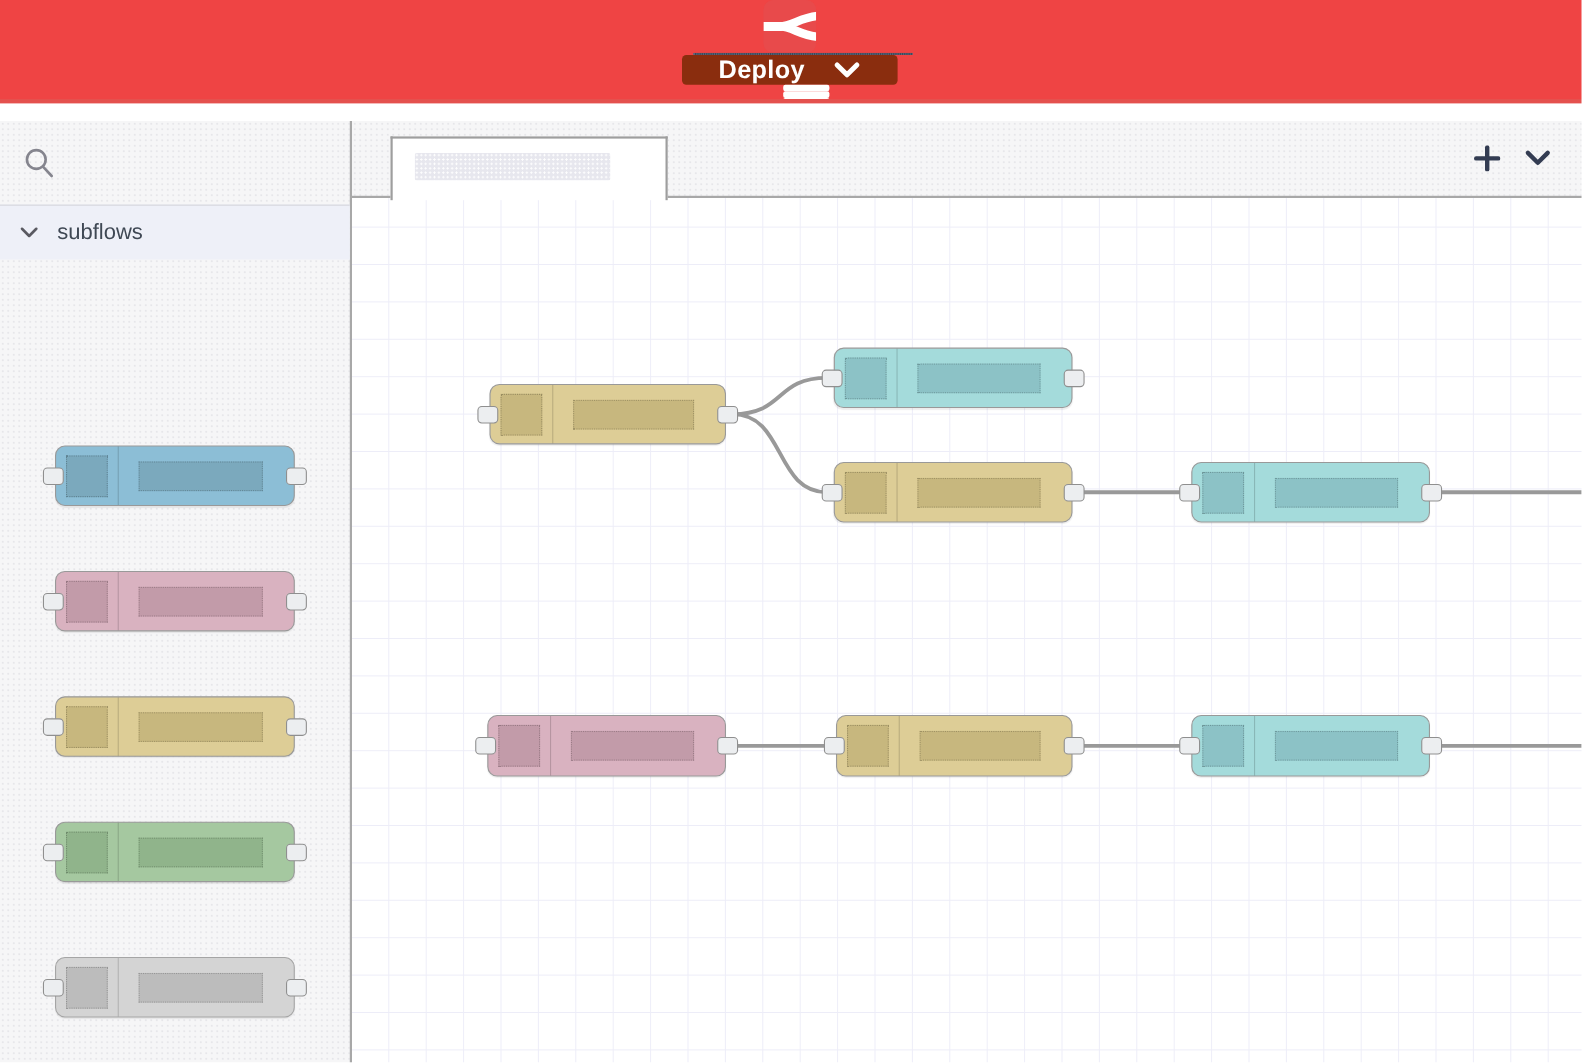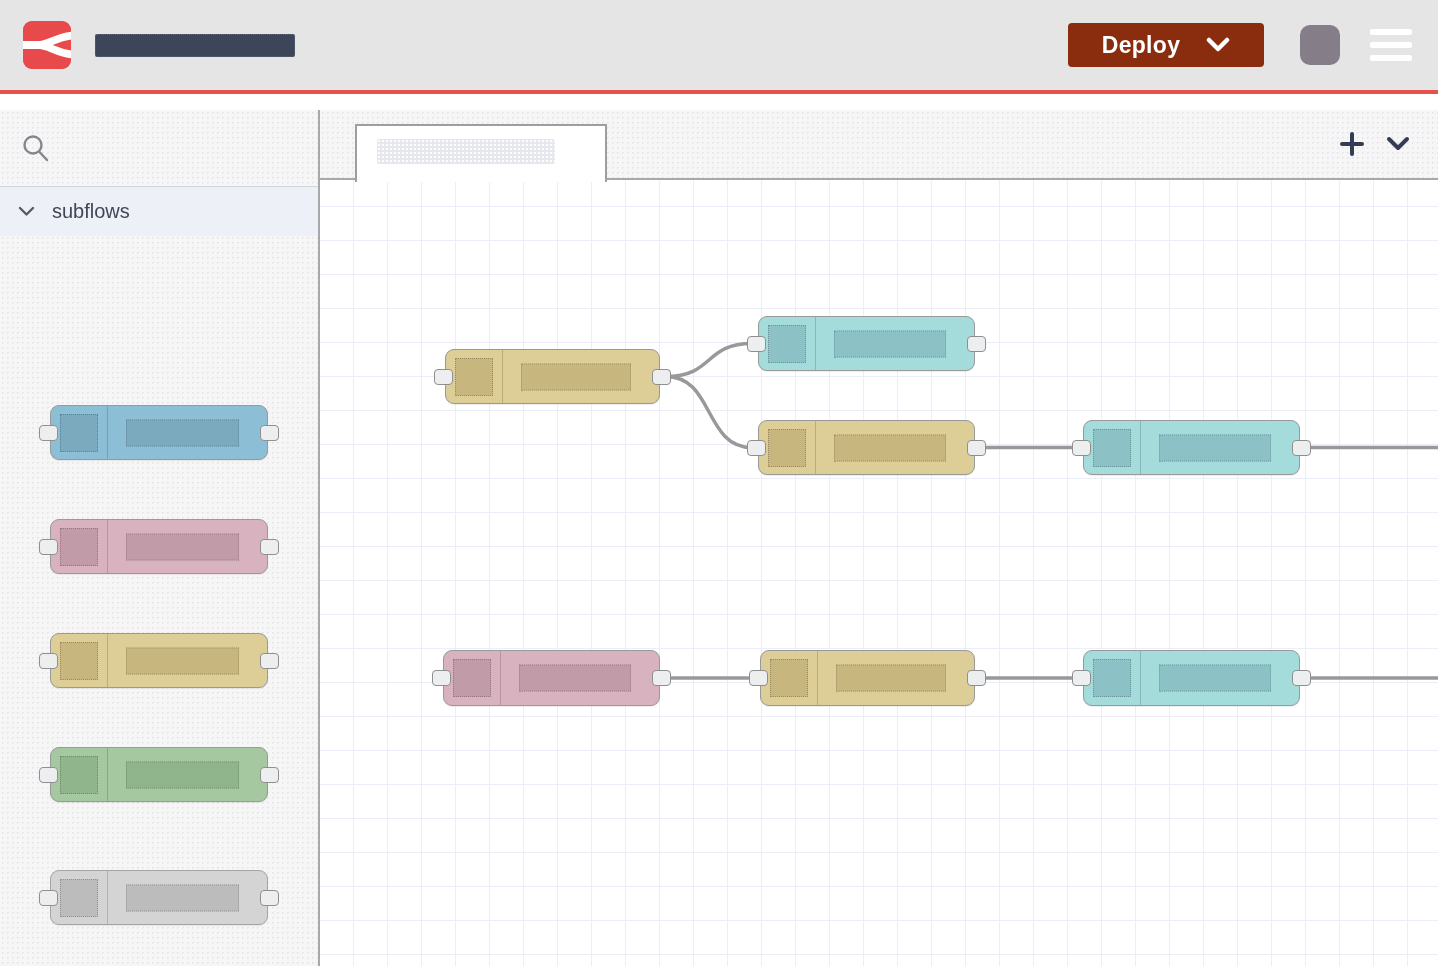--- a/index.html
+++ b/index.html
@@ -1,21 +1,21 @@
 <!DOCTYPE html>
 <html><head>
 <meta charset="utf-8">
 <style>
   * { margin:0; padding:0; box-sizing:border-box; }
   html,body { font-family:"Liberation Sans", sans-serif; }
   .app { position:relative; width:1438px; height:966px; overflow:hidden; background:#ffffff; }
 
   
-  .header { position:absolute; left:0; top:0; width:100%; height:90px; background:#e5e5e5;
-            display:flex; align-items:center; padding:0 26px 0 23px; }
+  .header { position:absolute; left:0; top:0; width:100%; height:90px; background:#ef4444;
+            display:flex; align-items:center; padding:0 26px 0 23px;flex-direction:column; }
   .logo { width:48px; height:48px; border-radius:9px; background:#e84a4b; overflow:hidden; flex:0 0 auto; }
   .logo svg { display:block; width:100%; height:100%; }
   .title-ph { width:200px; height:23px; margin-left:24px; background:#3d4658;
               border:1px dotted #5d6678; border-radius:2px; }
   .header-spacer { flex:1; }
   .deploy-btn { display:flex; align-items:center; justify-content:center; gap:26px;
                 width:196px; height:44px; background:#8a2d0e; border:none; border-radius:4px;
                 color:#ffffff; cursor:pointer; }
   .deploy-btn .deploy-label { font-size:23px; font-weight:600; letter-spacing:0.3px; }
   .avatar { width:40px; height:40px; margin-left:36px; border-radius:10px; background:#857d87; }

